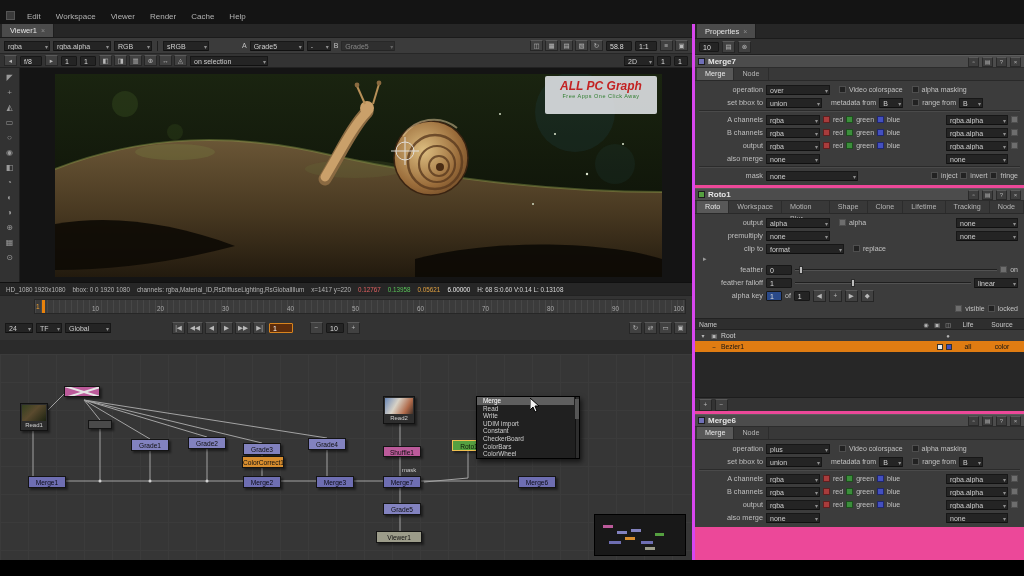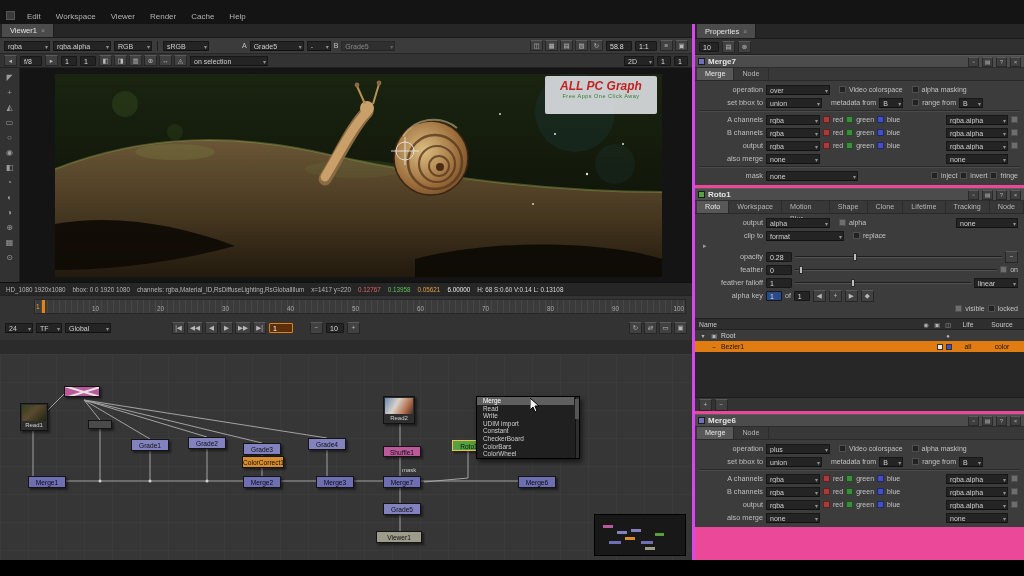--- a/index.html
+++ b/index.html
@@ -551,35 +551,31 @@
         </div>
       <div class="pbody">
         <div class="prow">
           <span class="plabel">output</span>
           <span class="dd w64">alpha</span>
           <span class="cb on" style="margin-left:6px"></span>
           <span class="cbl">alpha</span>
           <span class="dd w62 mla">none</span>
         </div>
         <div class="prow">
+          <span class="plabel">premultiply</span>
+          <span class="dd w64">none</span>
+          <span class="dd w62 mla">none</span>
+        </div>
+        <div class="prow">
           <span class="plabel">clip to</span>
           <span class="dd w78">format</span>
           <span class="cb" style="margin-left:6px"></span>
           <span class="cbl">replace</span>
         </div>
         <div class="disc">▸</div>
-        <div class="prow">
-          <span class="plabel">opacity</span>
-          <span class="nf w26">0.28</span>
-          <span class="slider">
-              <span class="track"></span>
-              <span class="handle" style="left:28%"></span>
-            </span>
-          <span class="mini">~</span>
-        </div>
         <div class="prow">
           <span class="plabel">feather</span>
           <span class="nf w26">0</span>
           <span class="slider">
               <span class="track"></span>
               <span class="handle" style="left:2%"></span>
             </span>
           <span class="cb on"></span>
           <span class="cbl">on</span>
         </div>

